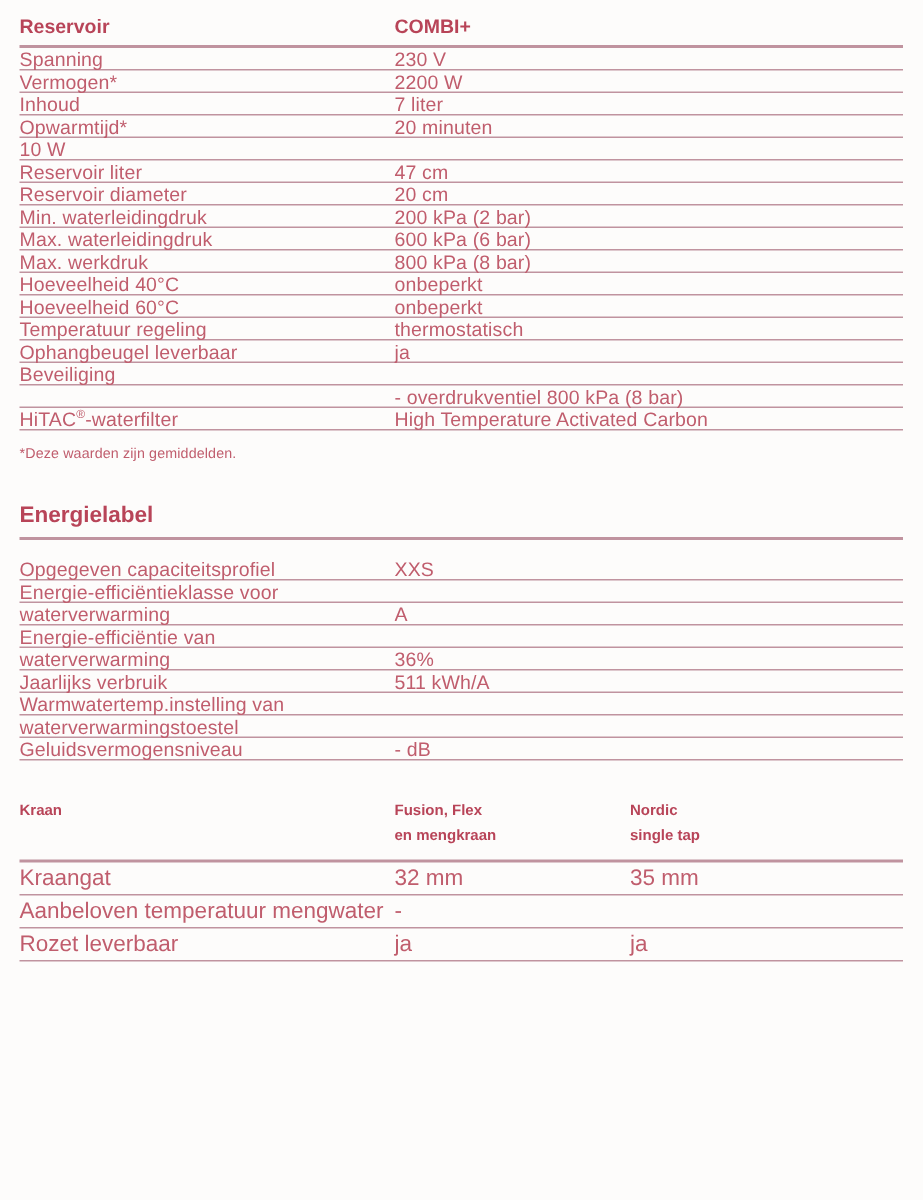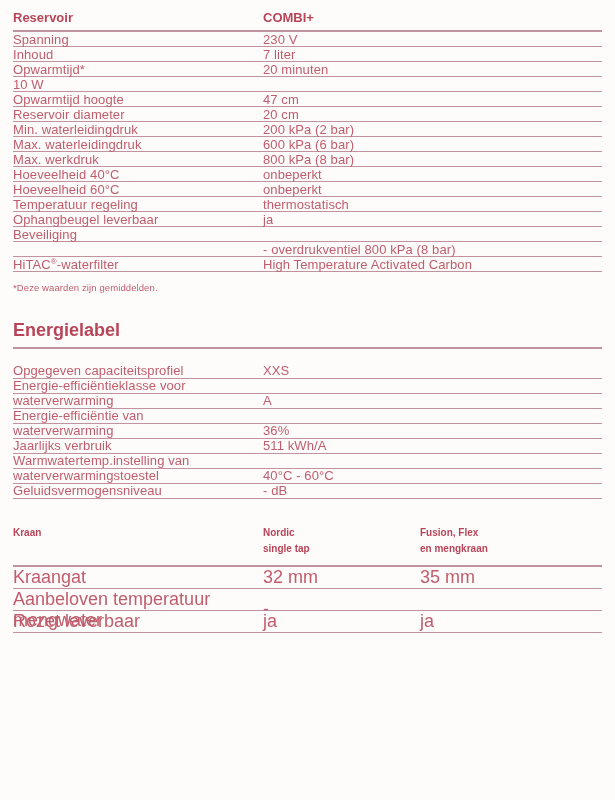--- a/index.html
+++ b/index.html
@@ -49,21 +49,21 @@
   .footnote {
     margin: 10px 0 0 0;
     font-size: 9.5px;
     letter-spacing: 0.1px;
   }
 
   .section-title {
     margin-top: 27px;
     padding-bottom: 6px;
     border-bottom: 2px solid var(--line);
-    font-size: 18px;
+    font-size: 15px;
     font-weight: bold;
     color: var(--heading);
   }
 
   .kraan-header {
     display: grid;
     grid-template-columns: 250px 157px 1fr;
     align-items: start;
     margin-top: 26px;
     padding-bottom: 7px;
@@ -72,52 +72,56 @@
     font-weight: bold;
     color: var(--heading);
     line-height: 16.5px;
   }
   .row3 {
     display: grid;
     grid-template-columns: 250px 157px 1fr;
     align-items: center;
     height: 22px;
     border-bottom: 1.5px solid var(--line);
-    font-size: 18px;
+    font-size: 15px;
   }
   sup.reg { font-size: 8px; vertical-align: super; line-height: 0; }
 </style>
 </head>
 <body>
 
 <div class="page">
 
   <section>
     <div class="table-header">
       <span class="cell">Reservoir</span>
       <span class="cell">COMBI+</span>
     </div>
 
     <div class="row">
       <span class="cell">Spanning</span>
       <span class="cell">230 V</span>
     </div>
     <div class="row">
+      <span class="cell">Vermogen*</span>
+      <span class="cell">2200 W</span>
+    </div>
+    <div class="row">
       <span class="cell">Inhoud</span>
       <span class="cell">7 liter</span>
     </div>
     <div class="row">
       <span class="cell">Opwarmtijd*</span>
       <span class="cell">20 minuten</span>
     </div>
     <div class="row">
       <span class="cell">10 W</span>
     </div>
     <div class="row">
-      <span class="cell">Opwarmtijd hoogte</span>
+      <span class="cell">Reservoir liter</span>
       <span class="cell">47 cm</span>
     </div>
     <div class="row">
       <span class="cell">Reservoir diameter</span>
       <span class="cell">20 cm</span>
     </div>
     <div class="row">
       <span class="cell">Min. waterleidingdruk</span>
       <span class="cell">200 kPa (2 bar)</span>
     </div>
@@ -185,37 +189,36 @@
     <div class="row">
       <span class="cell">Jaarlijks verbruik</span>
       <span class="cell">511 kWh/A</span>
     </div>
     <div class="row">
       <span class="cell">Warmwatertemp.instelling van</span>
       <span class="cell"></span>
     </div>
     <div class="row">
       <span class="cell">waterverwarmingstoestel</span>
-      <span class="cell">40°C - 60°C</span>
     </div>
     <div class="row">
       <span class="cell">Geluidsvermogensniveau</span>
       <span class="cell">- dB</span>
     </div>
   </section>
 
   <div class="kraan-header">
     <span class="cell">Kraan</span>
     <span class="cell">
+      <span>Fusion, Flex</span><br>
+      <span>en mengkraan</span>
+    </span>
+    <span class="cell">
       <span>Nordic</span><br>
       <span>single tap</span>
-    </span>
-    <span class="cell">
-      <span>Fusion, Flex</span><br>
-      <span>en mengkraan</span>
     </span>
   </div>
   <section>
     <div class="row3">
       <span class="cell">Kraangat</span>
       <span class="cell">32 mm</span>
       <span class="cell">35 mm</span>
     </div>
     <div class="row3">
       <span class="cell">Aanbeloven temperatuur mengwater</span>

